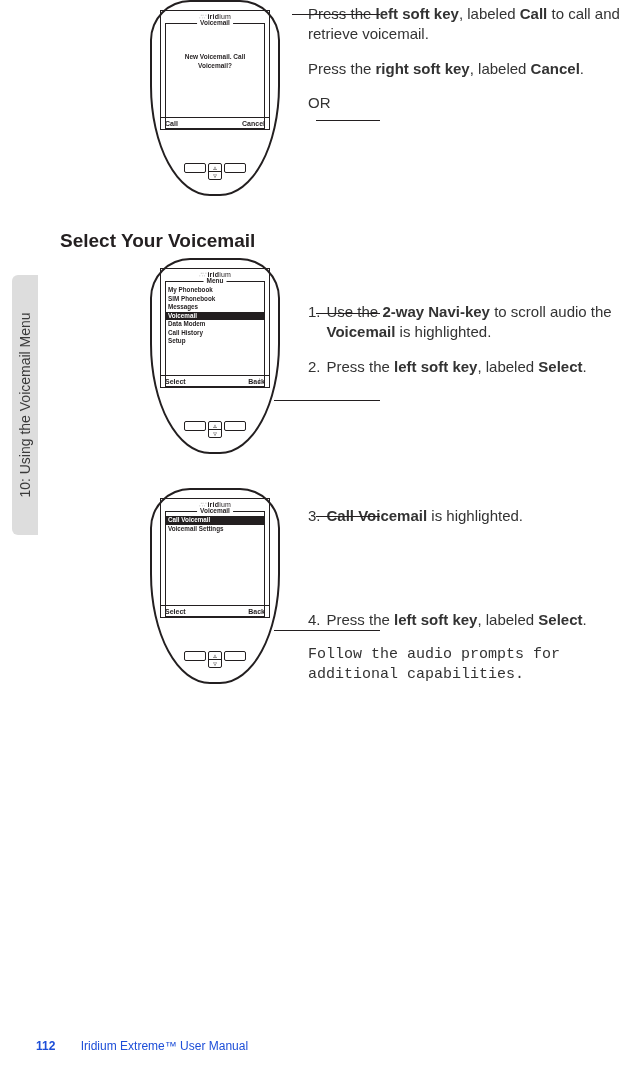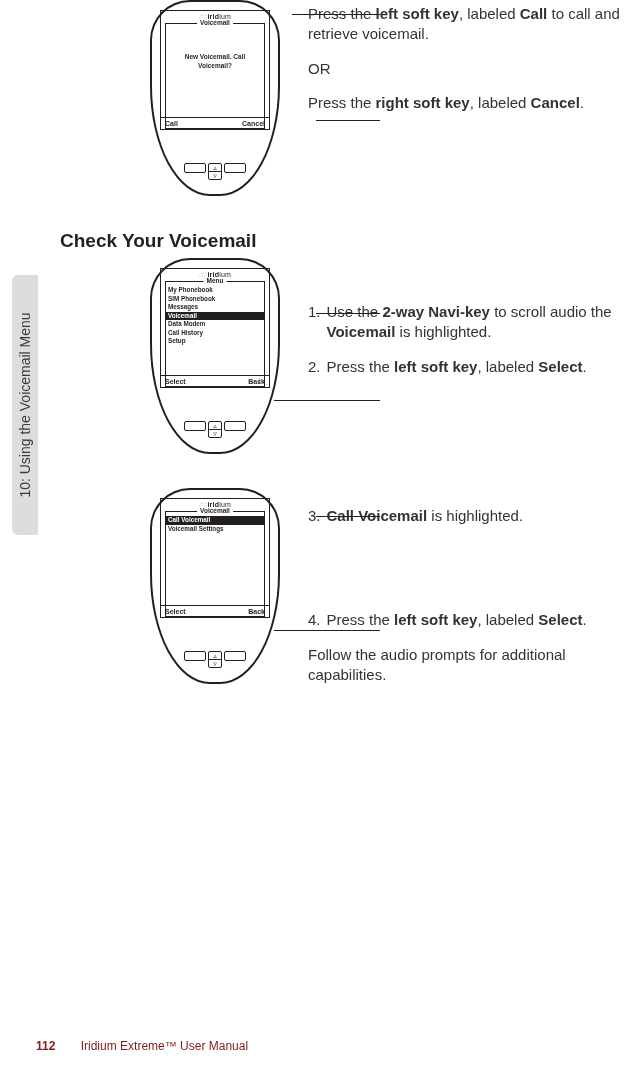--- a/index.html
+++ b/index.html
@@ -159,21 +159,21 @@
 
   .instr-item { display:flex; gap:6px; margin:0 0 14px 0; font-size:15px; line-height:1.35; color:#333; }
   .instr-item .num { flex:0 0 auto; }
   .instr-item .txt { flex:1; }
 
   .footer {
     position:absolute;
     bottom: 18px;
     left: 36px;
     font-size: 12px;
-    color:#7f1d1d;
+    color:#1d4ed8;
   }
   .footer .pn { font-weight:700; margin-right: 22px; }
 
   .lead-line {
     position:absolute;
     border-top:1px solid #231f20;
     height:1px;
   }
 </style>
 </head>
@@ -212,28 +212,28 @@
             <div class="divider-h">▿</div>
           </div>
           <div class="softkey-btn"></div>
         </div>
       </div>
     </div>
     <div class="text-col instr-block">
       <p>
         <span>Press the </span><strong>left soft key</strong><span>, labeled </span><strong>Call</strong><span> to call and retrieve voicemail.</span>
       </p>
-      <p>OR</p>
       <p>
         <span>Press the </span><strong>right soft key</strong><span>, labeled </span><strong>Cancel</strong><span>.</span>
       </p>
-    </div>
-  </div>
-
-  <h2 class="section-title">Check Your Voicemail</h2>
+      <p>OR</p>
+    </div>
+  </div>
+
+  <h2 class="section-title">Select Your Voicemail</h2>
 
   <div class="row" style="position:relative;">
     <div class="lead-line" style="top:55px; left:256px; width:64px;"></div>
     <div class="lead-line" style="top:142px; left:214px; width:106px;"></div>
     <div class="phone-col">
       <div class="phone">
         <div class="screen-area">
           <div class="brand"><span class="dots">∴∵</span><strong>irid</strong><span class="light">ium</span></div>
           <div class="screen-inner" style="height:94px;">
             <div class="screen-legend">Menu</div>
@@ -307,21 +307,21 @@
     <div class="text-col instr-block" style="padding-top:18px;">
       <div class="instr-item">
         <span class="num">3.</span>
         <span class="txt"><strong>Call Voicemail</strong><span> is highlighted.</span></span>
       </div>
       <div style="height:70px;"></div>
       <div class="instr-item">
         <span class="num">4.</span>
         <span class="txt"><span>Press the </span><strong>left soft key</strong><span>, labeled </span><strong>Select</strong><span>.</span></span>
       </div>
-      <p style="margin-left:0;">Follow the audio prompts for additional capabilities.</p>
+      <p style="margin-left:0;font-family:Liberation Mono, monospace;">Follow the audio prompts for additional capabilities.</p>
     </div>
   </div>
 
   <div class="footer">
     <span class="pn">112</span>
     <span>Iridium Extreme™ User Manual</span>
   </div>
 
 </div>
 

